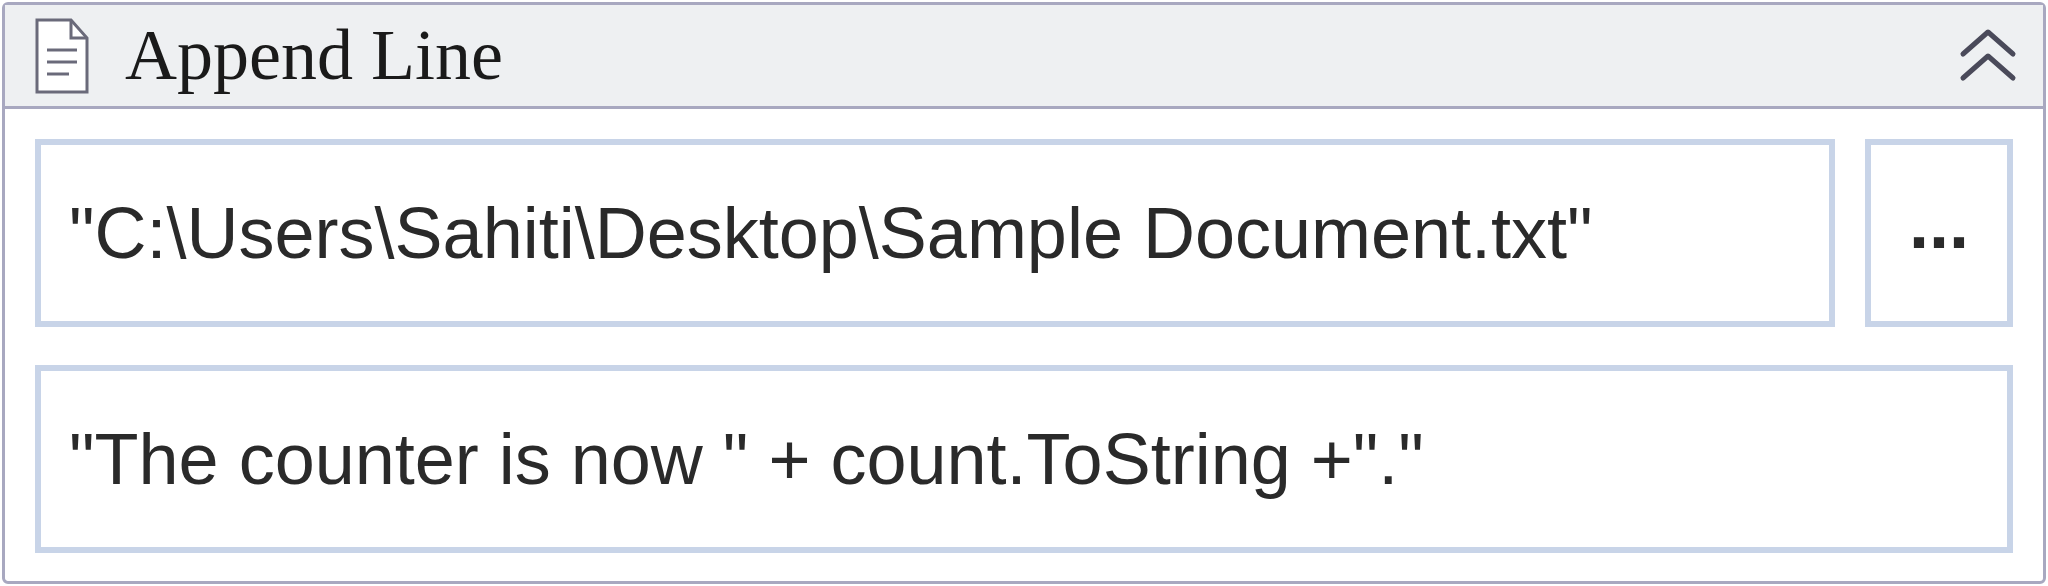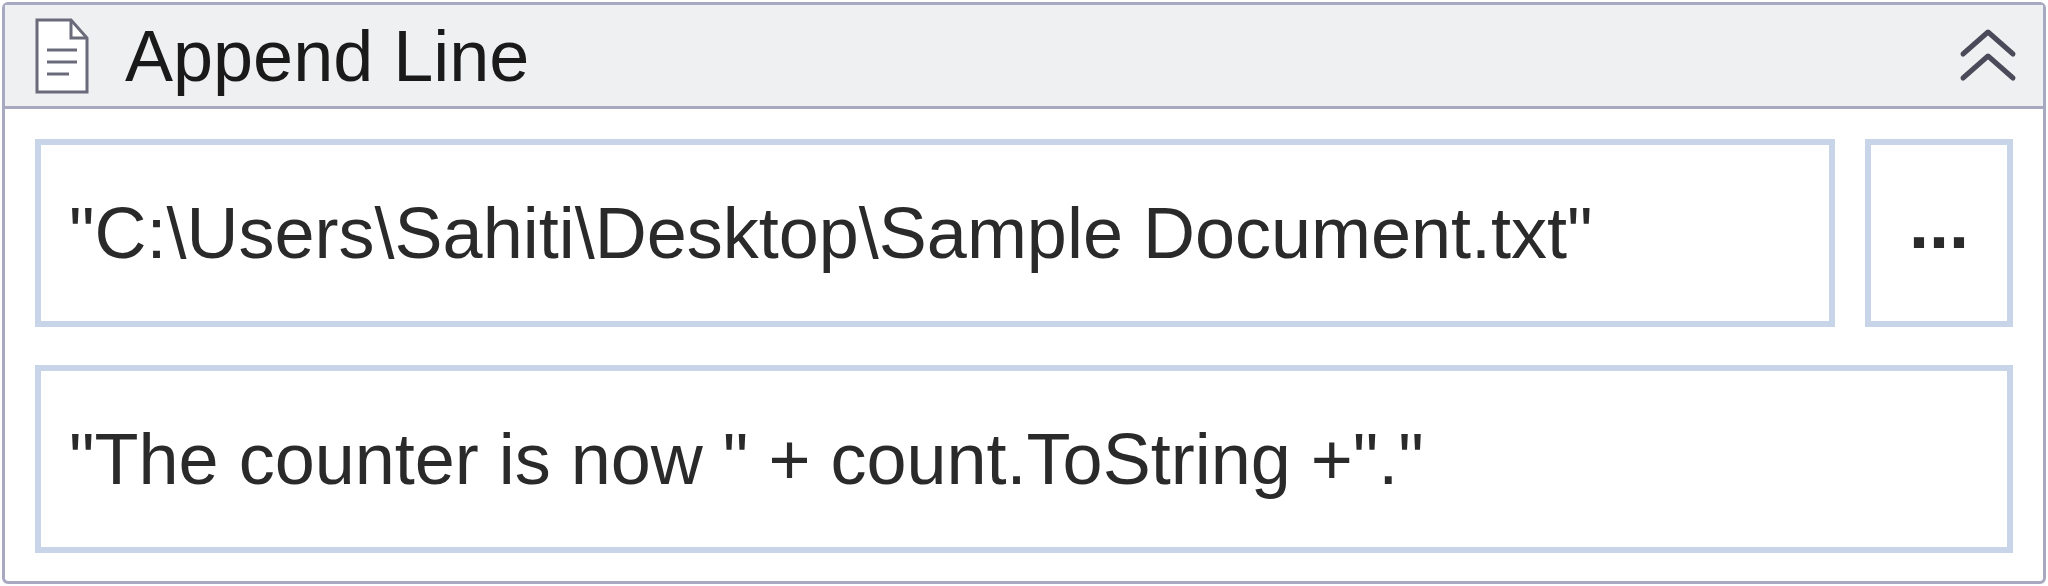--- a/index.html
+++ b/index.html
@@ -40,20 +40,21 @@
       width: 58px;
       height: 76px;
       margin-right: 34px;
     }
     
     .activity-title {
       font-size: 72px;
       color: #1a1a1a;
       font-weight: 400;
       flex: 1;
+      font-family: Liberation Serif, serif;
     }
     
     .collapse-chevron {
       width: 70px;
       height: 60px;
       cursor: pointer;
       display: flex;
       align-items: center;
       justify-content: center;
     }

